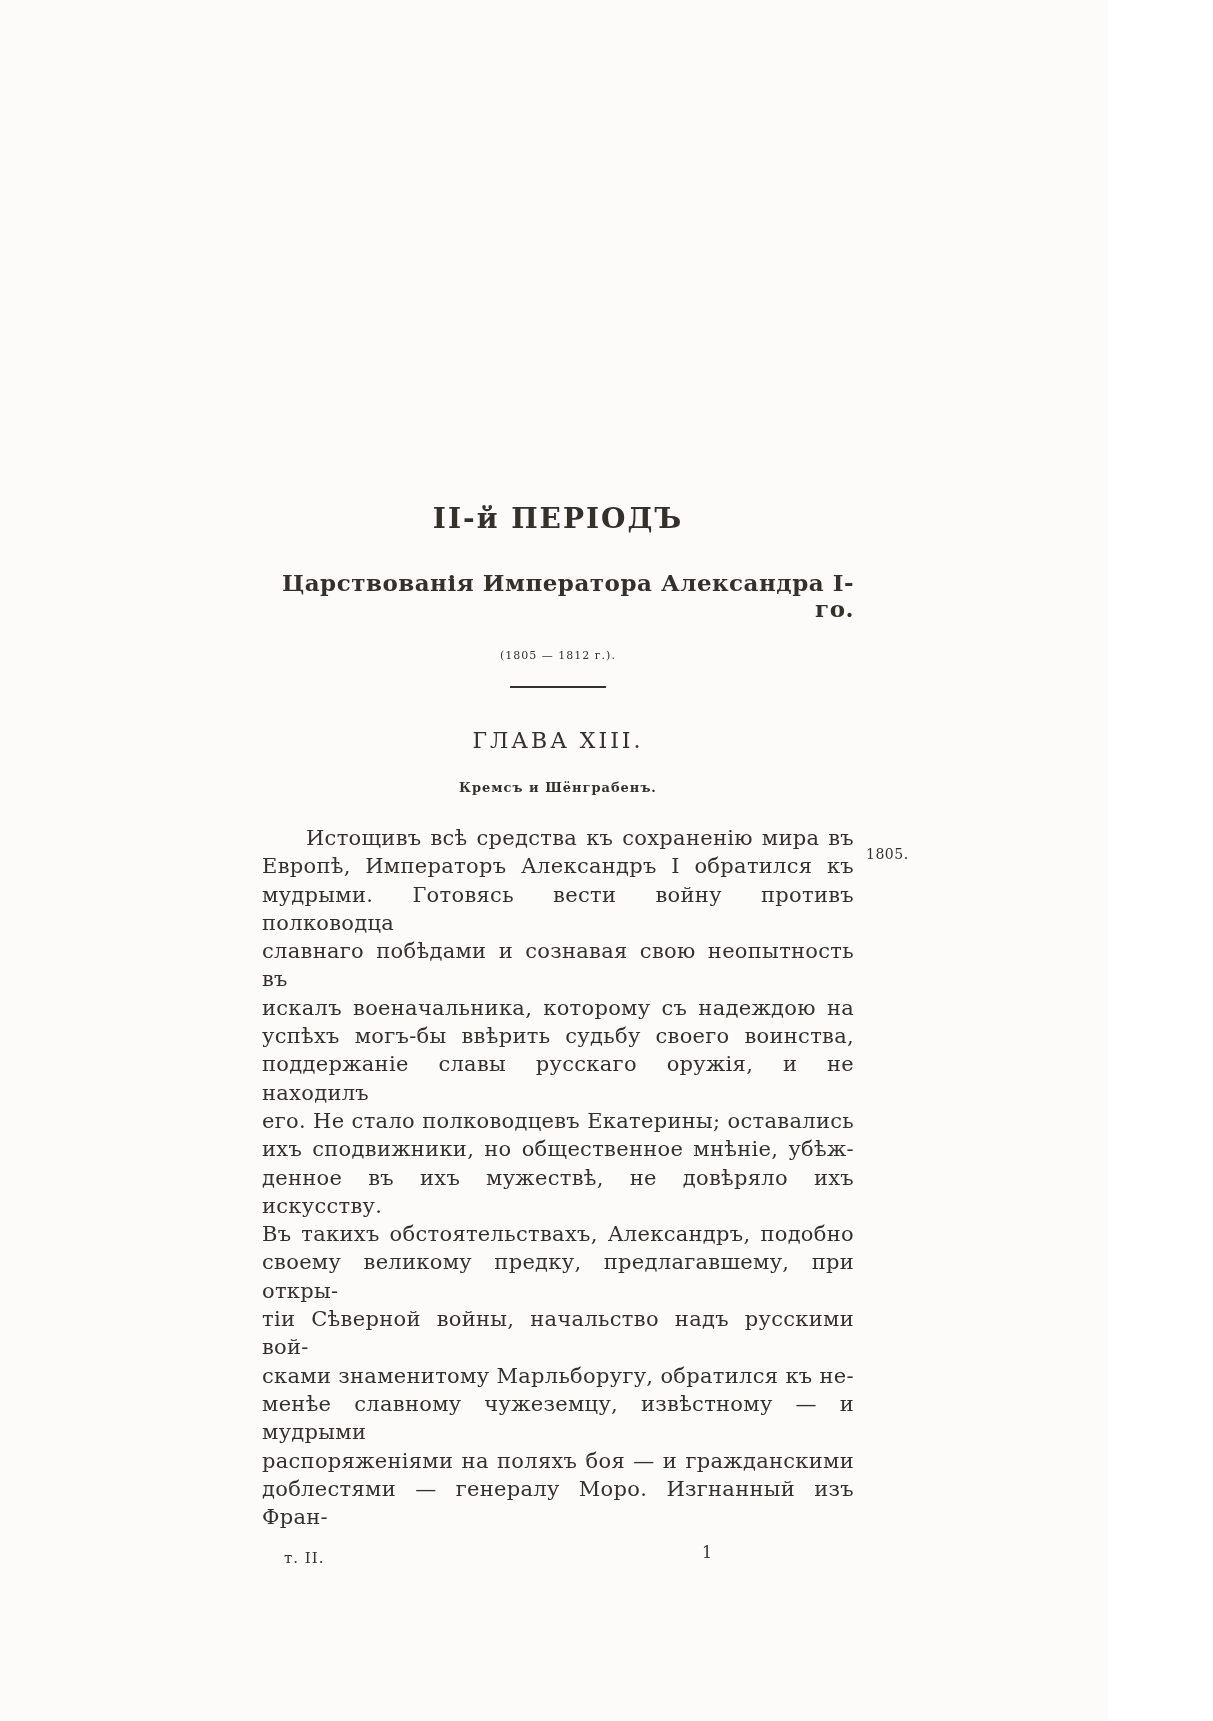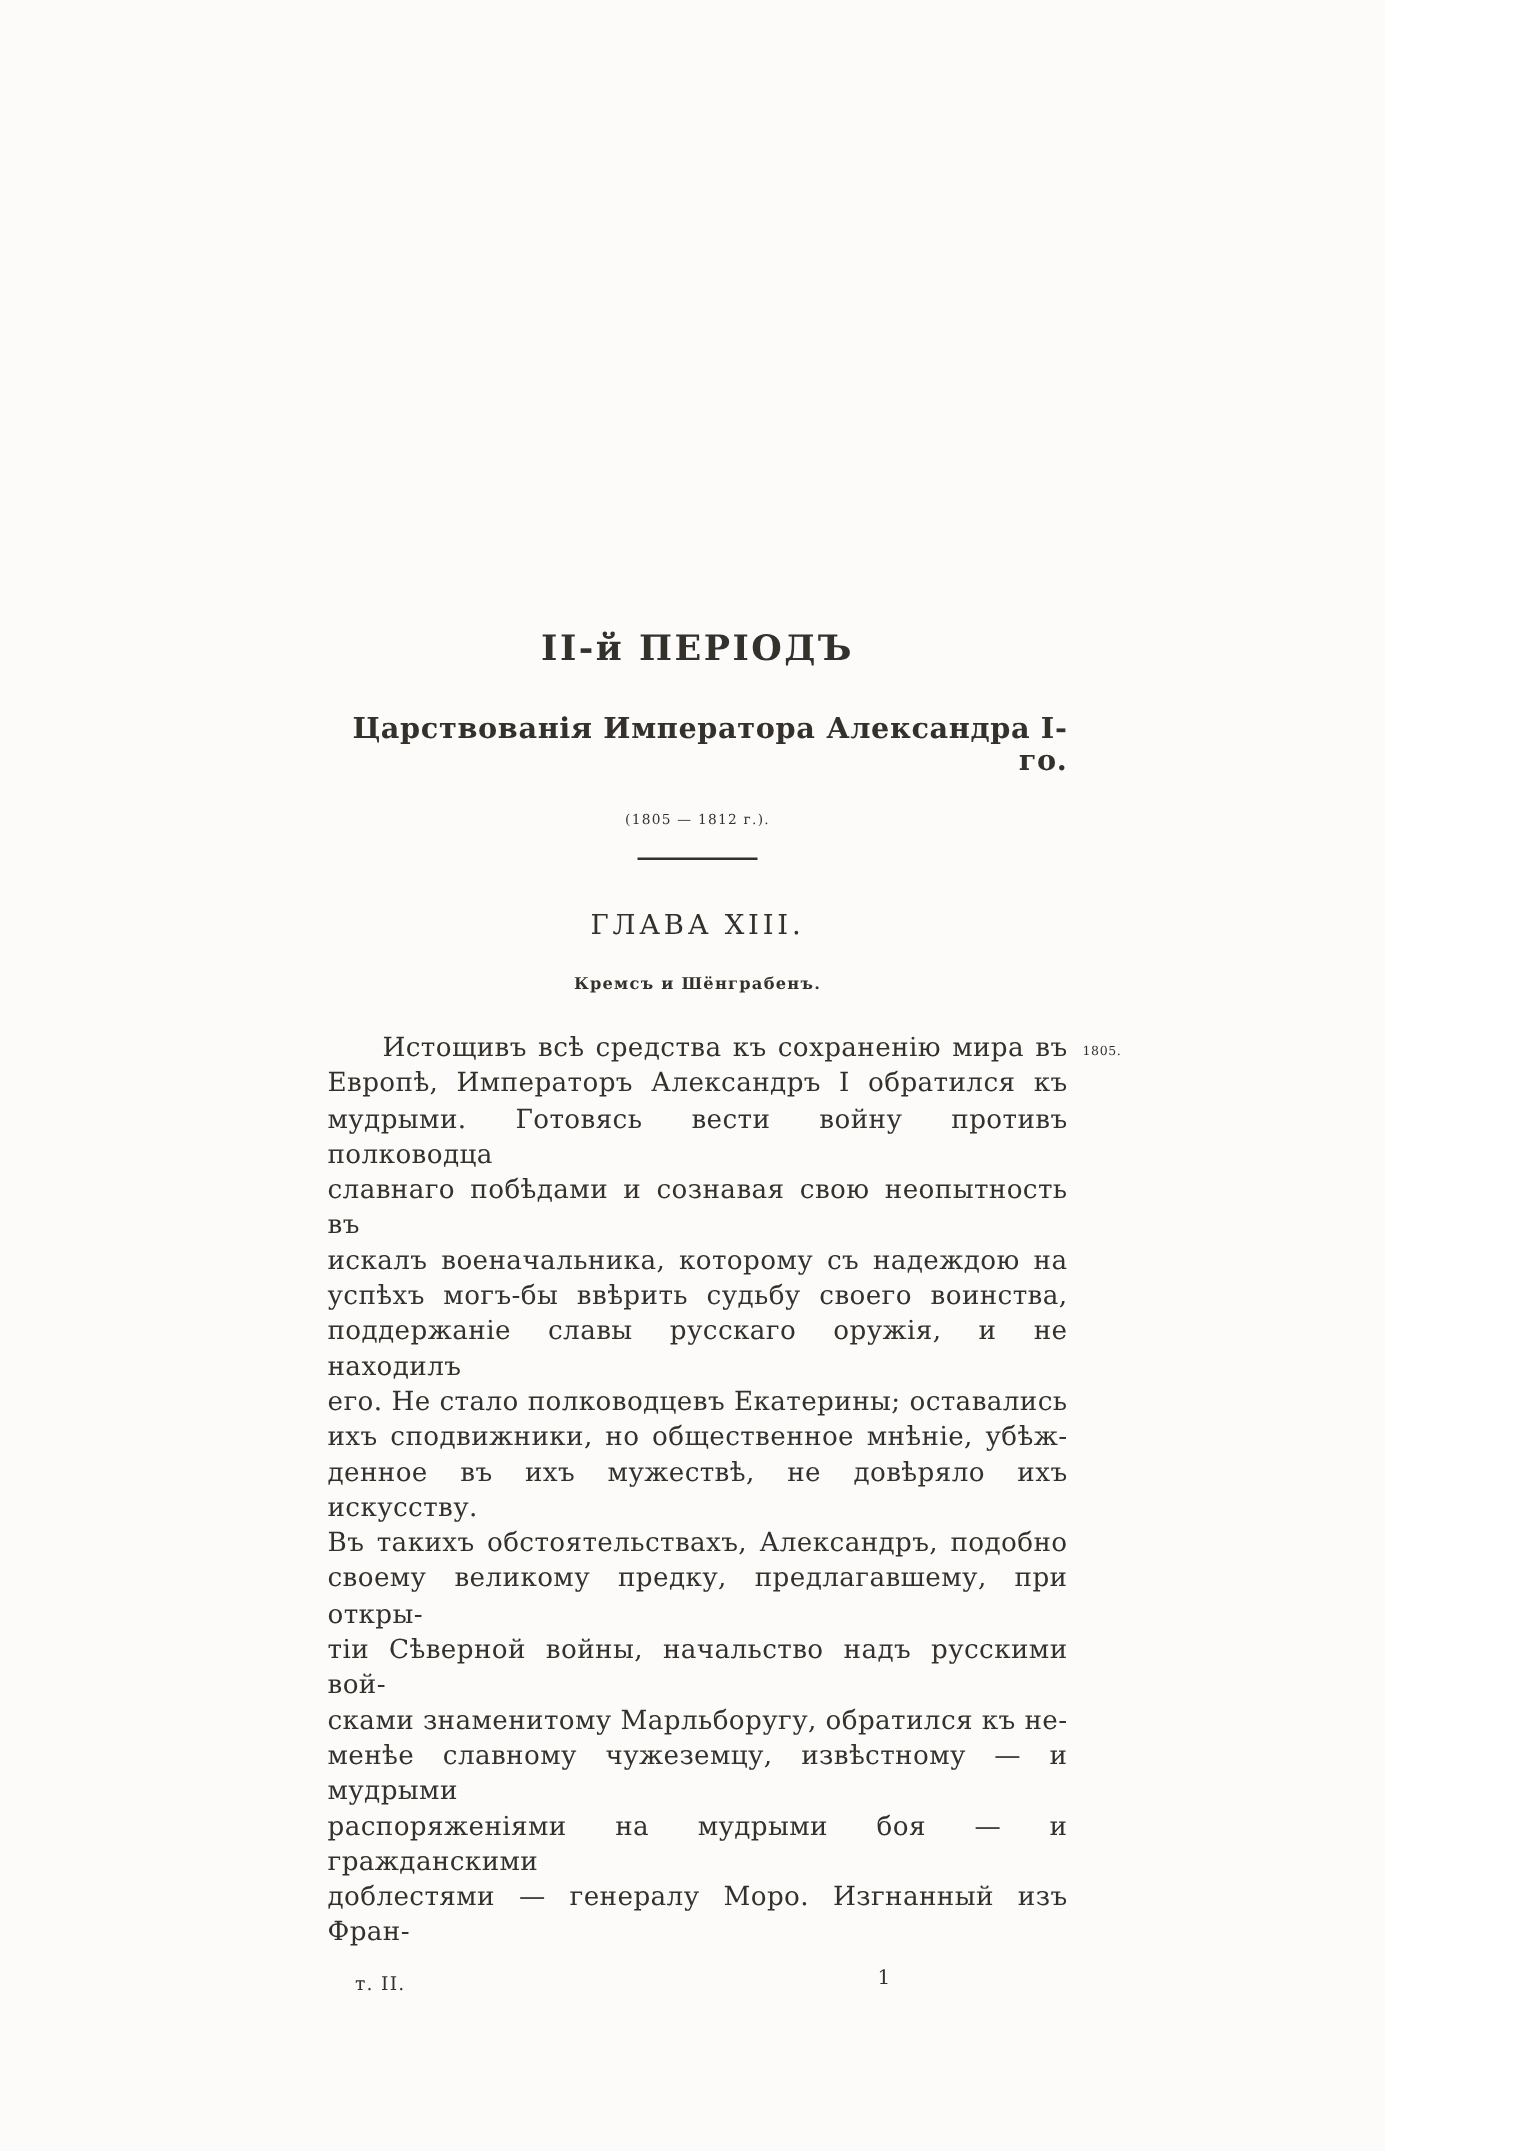--- a/index.html
+++ b/index.html
@@ -78,22 +78,22 @@
     text-align: justify;
     text-align-last: justify;
     white-space: normal;
   }
   .body-line.indent {
     text-indent: 44px;
   }
   .margin-note {
     position: absolute;
     left: calc(100% + 12px);
-    top: 4px;
-    font-size: 10px;
+    top: 16px;
+    font-size: 14px;
     letter-spacing: 0.5px;
     white-space: nowrap;
   }
   .page-footer {
     position: relative;
     height: 24px;
     margin-top: 14px;
     font-size: 15px;
   }
   .volume-label {
@@ -137,21 +137,21 @@
       <div class="body-line">успѣхъ могъ-бы ввѣрить судьбу своего воинства,</div>
       <div class="body-line">поддержаніе славы русскаго оружія, и не находилъ</div>
       <div class="body-line">его. Не стало полководцевъ Екатерины; оставались</div>
       <div class="body-line">ихъ сподвижники, но общественное мнѣніе, убѣж-</div>
       <div class="body-line">денное въ ихъ мужествѣ, не довѣряло ихъ искусству.</div>
       <div class="body-line">Въ такихъ обстоятельствахъ, Александръ, подобно</div>
       <div class="body-line">своему великому предку, предлагавшему, при откры-</div>
       <div class="body-line">тіи Сѣверной войны, начальство надъ русскими вой-</div>
       <div class="body-line">сками знаменитому Марльборугу, обратился къ не-</div>
       <div class="body-line">менѣе славному чужеземцу, извѣстному — и мудрыми</div>
-      <div class="body-line">распоряженіями на мудрыми боя — и гражданскими</div>
+      <div class="body-line">распоряженіями на поляхъ боя — и гражданскими</div>
       <div class="body-line">доблестями — генералу Моро. Изгнанный изъ Фран-</div>
     </div>
 
     <div class="page-footer">
       <span class="volume-label">т. II.</span>
       <span class="page-number">1</span>
     </div>
 
   </div>
 </div>

